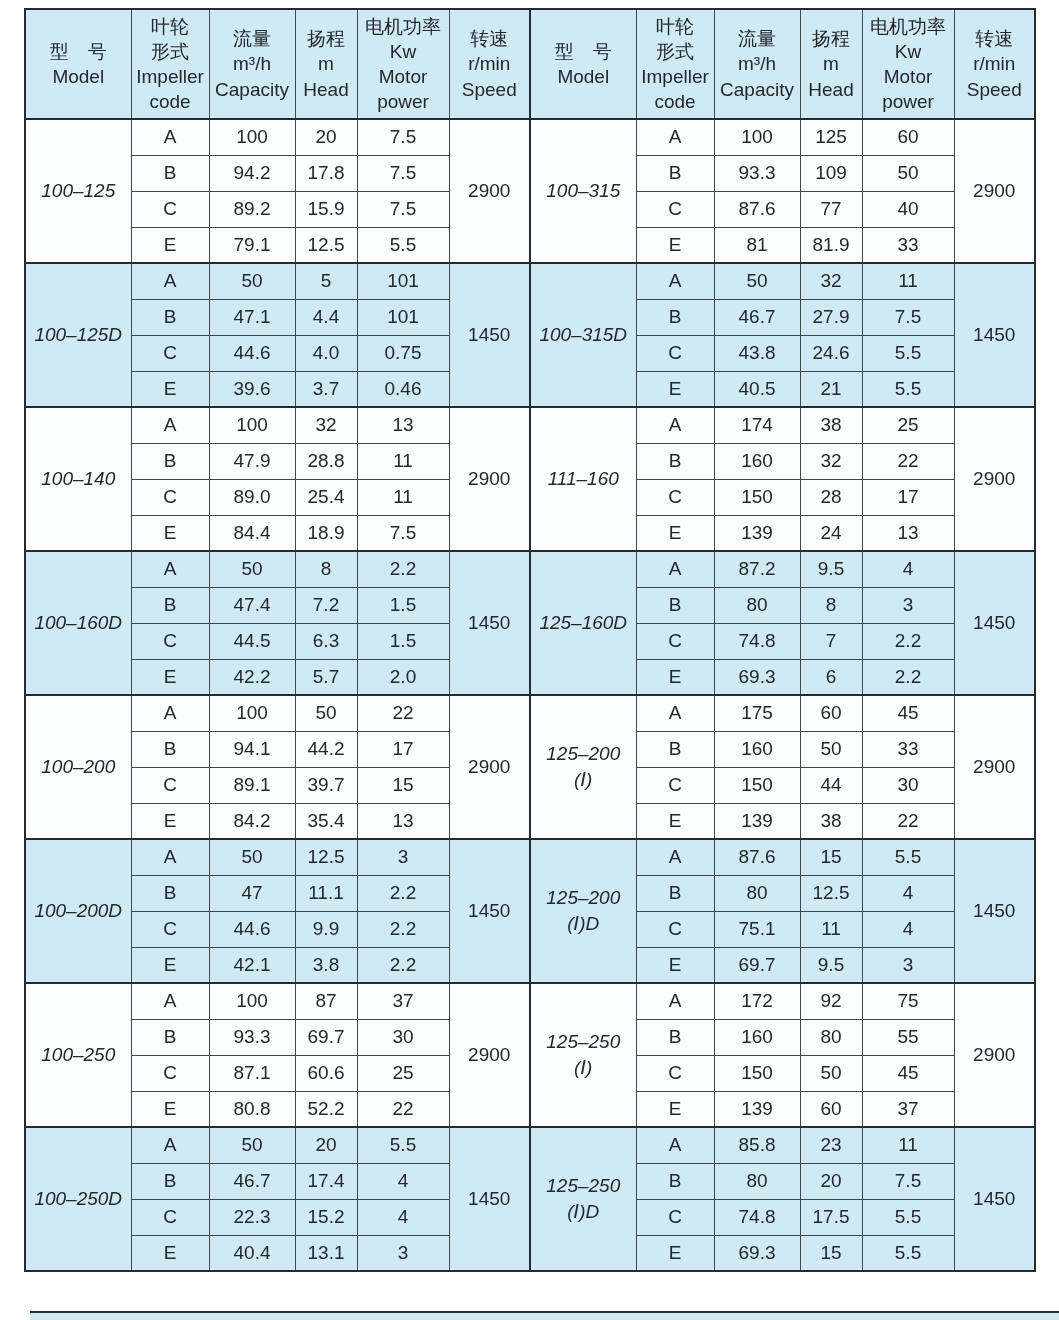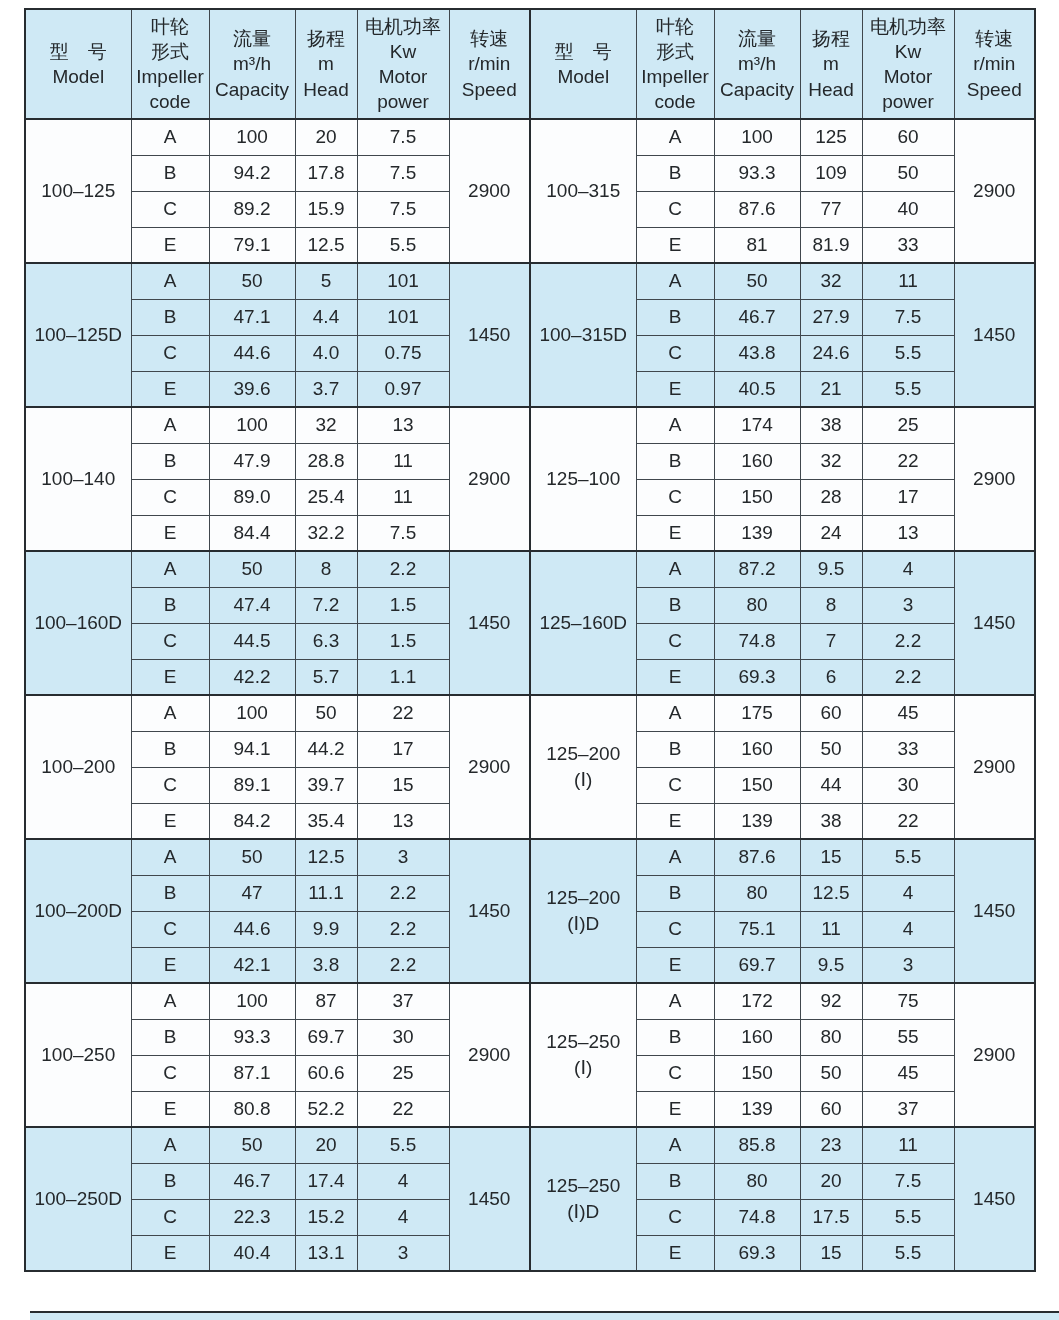--- a/index.html
+++ b/index.html
@@ -28,21 +28,21 @@
   }
   thead th{
     height:110px;font-weight:normal;font-size:19px;line-height:1.32;
     background:var(--blue);border-bottom:2px solid var(--line-heavy);
   }
   tbody td{height:36px;font-size:19px;line-height:1.15;}
   tr.band-white td{background:var(--white-band);}
   tr.band-blue td{background:var(--blue);}
   tr.band-first td{border-top:2px solid var(--line-heavy);}
   .mid{border-left:2px solid var(--line-heavy);}
-  td.model-cell{line-height:1.35;}
+  td.model-cell{line-height:1.35;font-style:italic;}
   .bottom-strip{
     position:absolute;left:30px;right:0;bottom:0;height:9px;
     background:var(--blue);border-top:2px solid var(--line-heavy);
   }
 </style>
 </head>
 <body>
 
 <div class="page">
   <table class="spec-table">
@@ -178,34 +178,34 @@
           <td>0.75</td>
           <td>C</td>
           <td>43.8</td>
           <td>24.6</td>
           <td>5.5</td>
         </tr>
         <tr class="band-blue">
           <td>E</td>
           <td>39.6</td>
           <td>3.7</td>
-          <td>0.97</td>
+          <td>0.46</td>
           <td>E</td>
           <td>40.5</td>
           <td>21</td>
           <td>5.5</td>
         </tr>
         <tr class="band-white band-first">
           <td rowspan="4" class="model-cell">100–140</td>
           <td>A</td>
           <td>100</td>
           <td>32</td>
           <td>13</td>
           <td rowspan="4">2900</td>
-          <td rowspan="4" class="mid model-cell">125–100</td>
+          <td rowspan="4" class="mid model-cell">111–160</td>
           <td>A</td>
           <td>174</td>
           <td>38</td>
           <td>25</td>
           <td rowspan="4">2900</td>
         </tr>
         <tr class="band-white">
           <td>B</td>
           <td>47.9</td>
           <td>28.8</td>
@@ -221,21 +221,21 @@
           <td>25.4</td>
           <td>11</td>
           <td>C</td>
           <td>150</td>
           <td>28</td>
           <td>17</td>
         </tr>
         <tr class="band-white">
           <td>E</td>
           <td>84.4</td>
-          <td>32.2</td>
+          <td>18.9</td>
           <td>7.5</td>
           <td>E</td>
           <td>139</td>
           <td>24</td>
           <td>13</td>
         </tr>
         <tr class="band-blue band-first">
           <td rowspan="4" class="model-cell">100–160D</td>
           <td>A</td>
           <td>50</td>
@@ -266,21 +266,21 @@
           <td>1.5</td>
           <td>C</td>
           <td>74.8</td>
           <td>7</td>
           <td>2.2</td>
         </tr>
         <tr class="band-blue">
           <td>E</td>
           <td>42.2</td>
           <td>5.7</td>
-          <td>1.1</td>
+          <td>2.0</td>
           <td>E</td>
           <td>69.3</td>
           <td>6</td>
           <td>2.2</td>
         </tr>
         <tr class="band-white band-first">
           <td rowspan="4" class="model-cell">100–200</td>
           <td>A</td>
           <td>100</td>
           <td>50</td>

